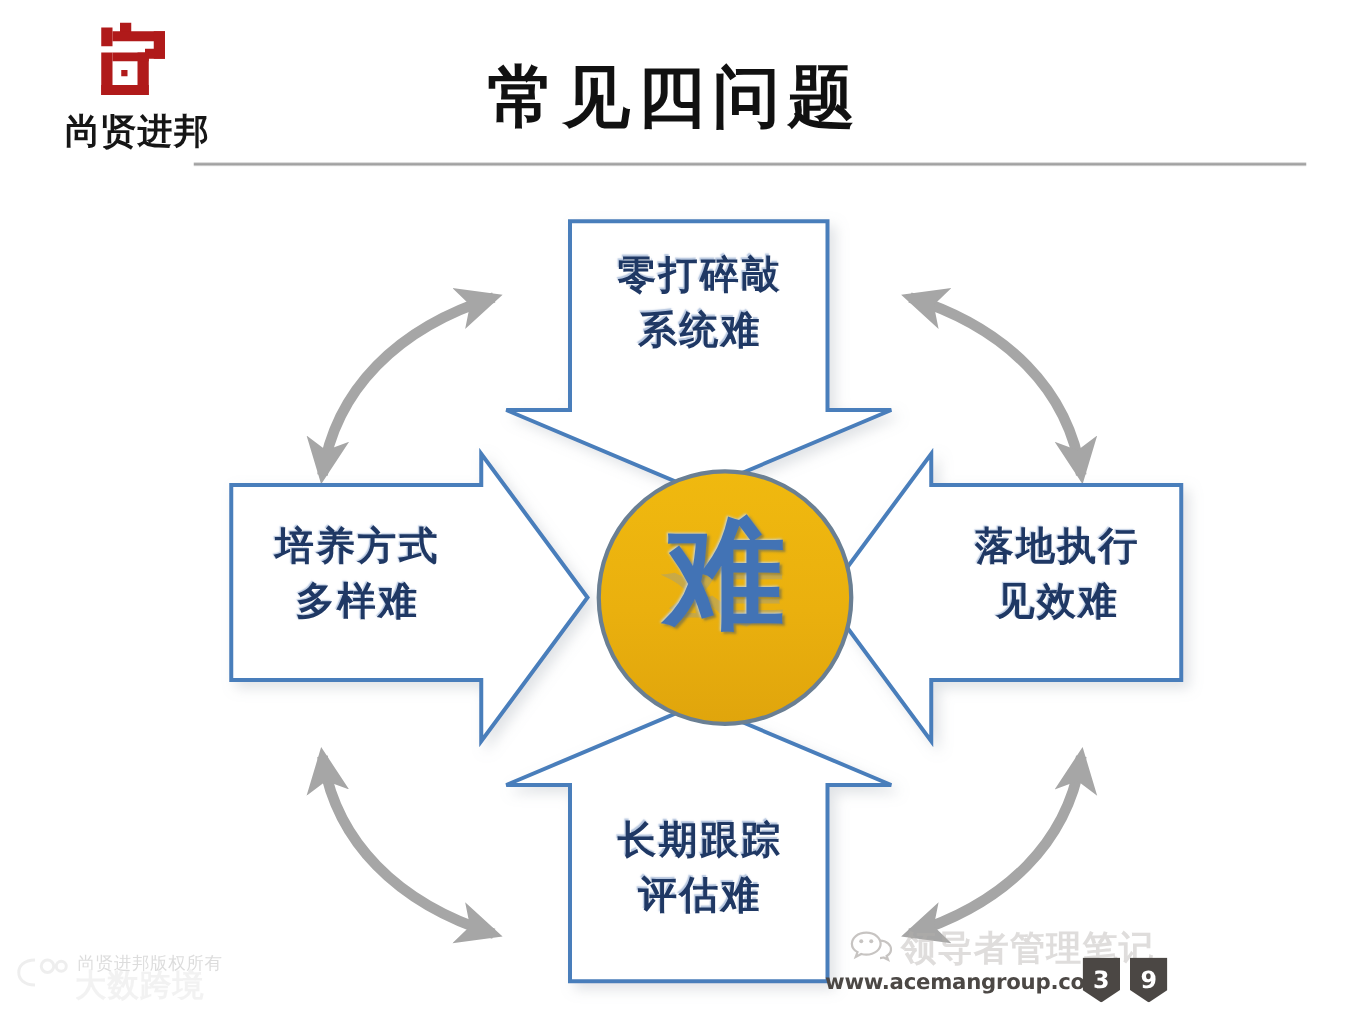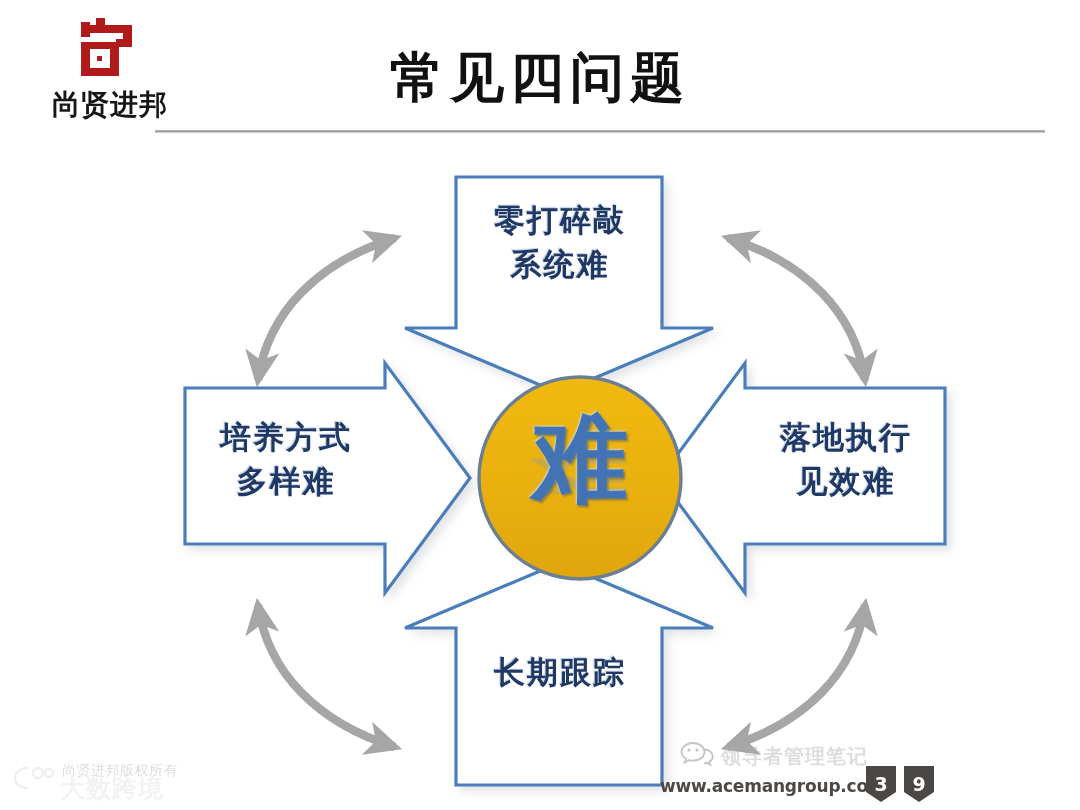--- a/index.html
+++ b/index.html
@@ -187,21 +187,21 @@
   .wm-right-brand {
     position: absolute;
     left: 20px;
     top: 0px;
     display: flex;
     align-items: center;
     gap: 7px;
     opacity: 0.42;
   }
   .wm-right-brand-text {
-    font-size: 20px;
+    font-size: 28px;
     font-weight: 700;
     color: #b4b0ad;
     letter-spacing: 1px;
     white-space: nowrap;
     font-family: "DejaVu Sans", "Liberation Sans", sans-serif;
   }
   .wm-url {
     position: absolute;
     left: 0px;
     top: 36px;
@@ -311,20 +311,21 @@
       <span>多样难</span>
     </div>
 
     <div class="node-text" id="node-right-text">
       <span>落地执行</span>
       <span>见效难</span>
     </div>
 
     <div class="node-text" id="node-bottom-text">
       <span>长期跟踪</span>
+      <span>评估难</span>
     </div>
 
     <div class="center-reflection">难</div>
     <div class="center-text">难</div>
   </div>
 
   <div class="wm-left">
     <div class="wm-left-icon">
       <svg width="44" height="32" viewBox="0 0 44 32" xmlns="http://www.w3.org/2000/svg">
         <g fill="none" stroke="#c9c9c9" stroke-width="2.4">

